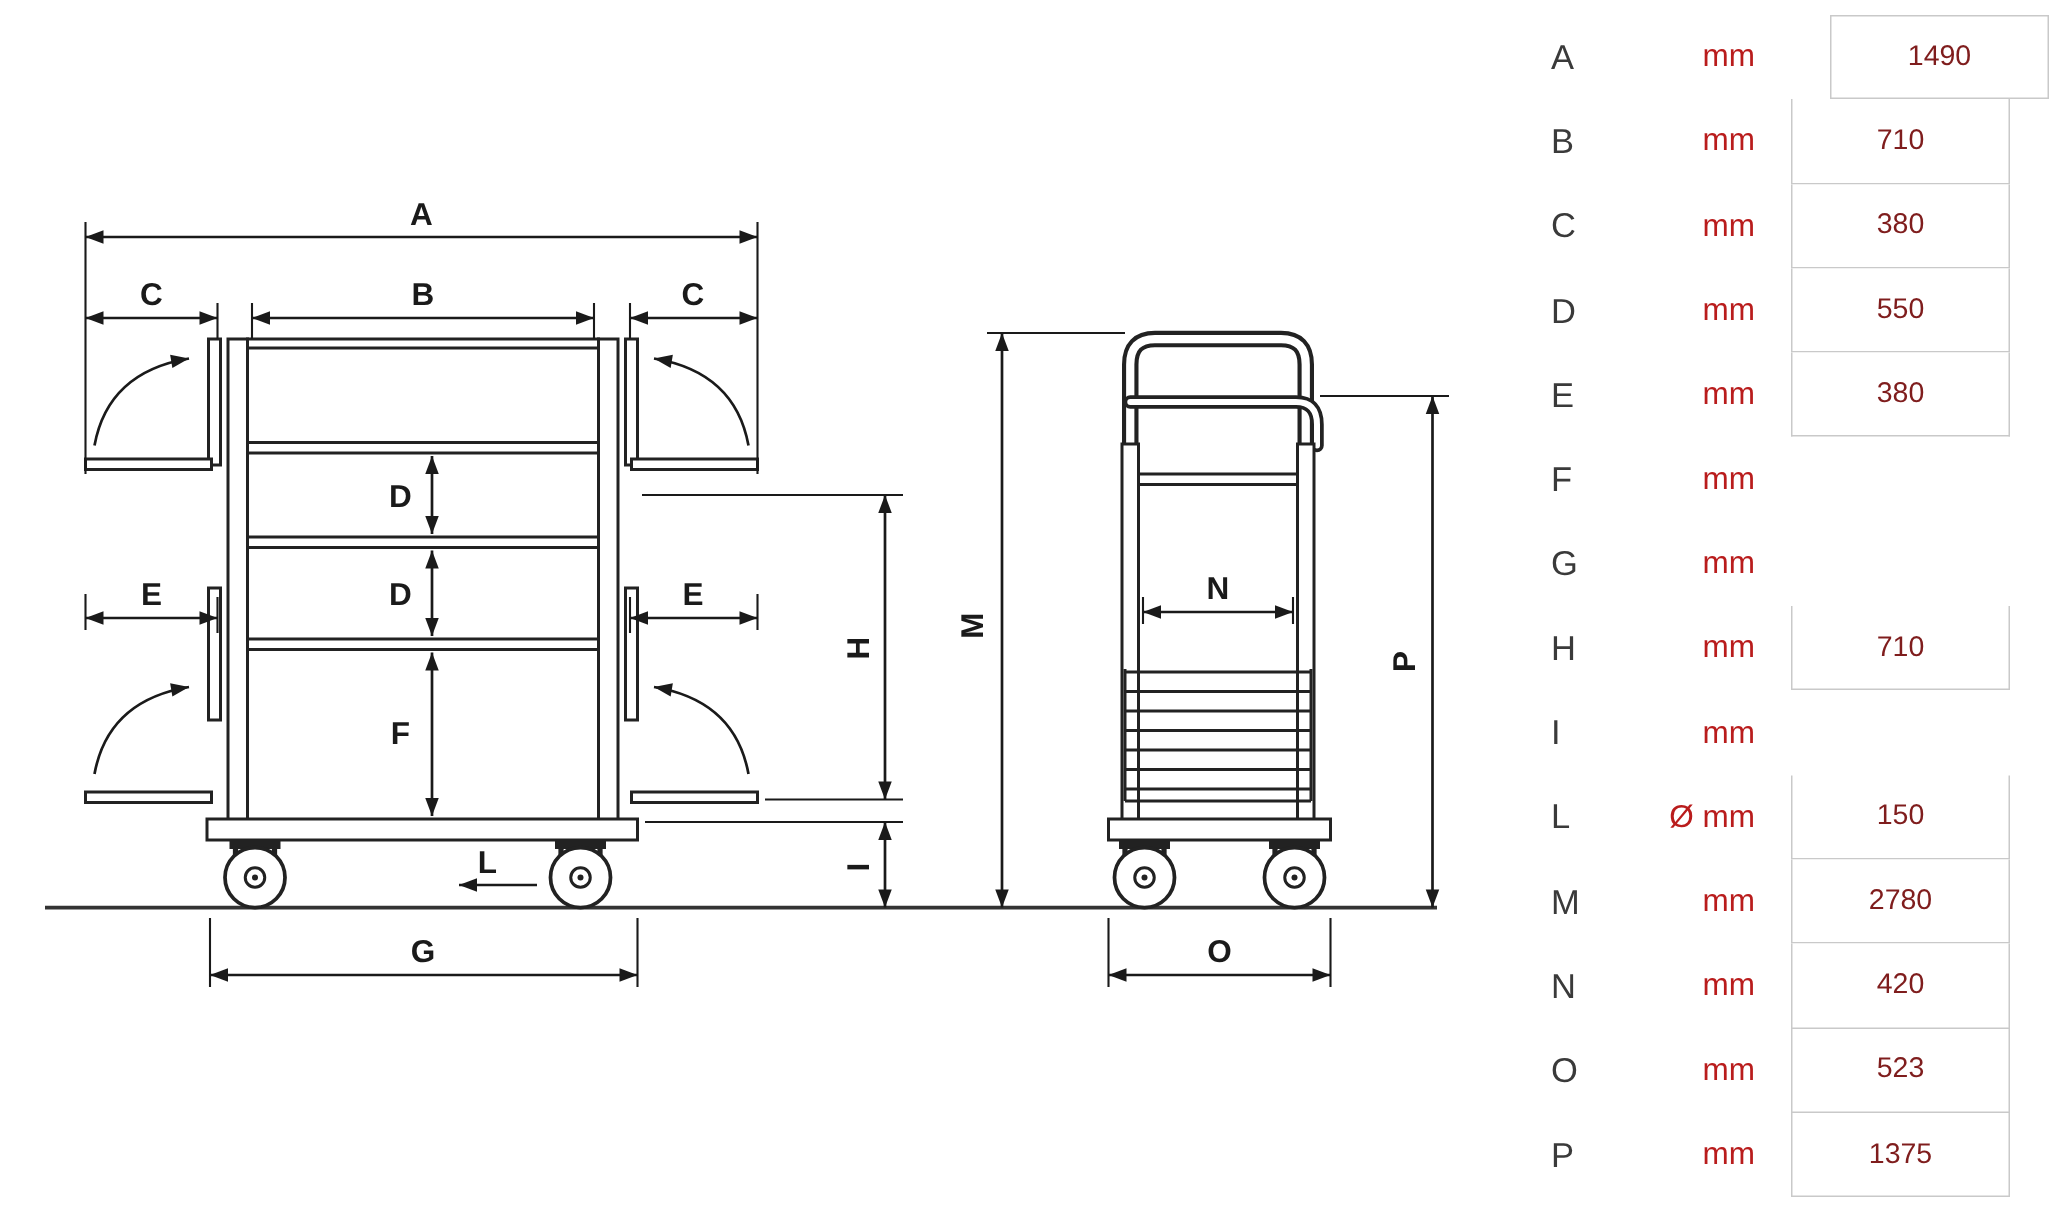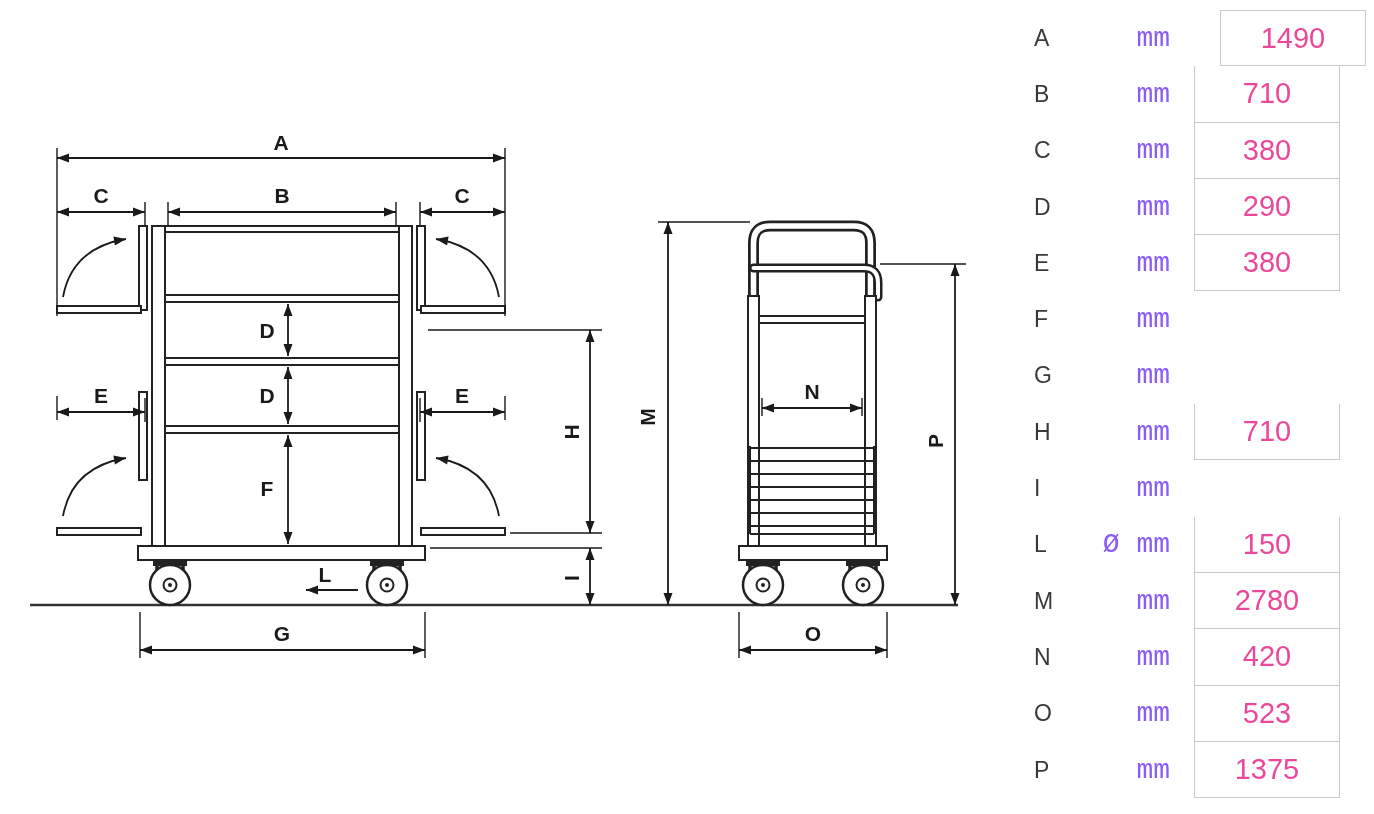--- a/index.html
+++ b/index.html
@@ -16,24 +16,24 @@
   .ground { stroke:#333; stroke-width:2.5; fill:none; }
   .tube    { stroke:#222; fill:none; stroke-width:11; }
   .tube2   { stroke:#222; fill:none; stroke-width:9;  stroke-linecap:round; }
   .tube-in { stroke:#fff; fill:none; stroke-width:5.5; }
   .tube2-in{ stroke:#fff; fill:none; stroke-width:4;  stroke-linecap:round; }
 
   
   .dim-table { position:absolute; left:1020px; top:10px; width:346px; }
   .dim-row   { display:flex; align-items:center; height:56.3px; }
   .dim-letter{ width:50px; padding-left:14px; font-size:23px; color:#3a3a3a; }
-  .dim-unit  { width:100px; text-align:right; font-size:28px; color:#8b5cf6;font-family:Liberation Mono, monospace; }
+  .dim-unit  { width:100px; text-align:right; font-size:21px; color:#b91c1c; }
   .dim-value { margin-left:auto; width:146px; height:100%; border:1px solid #c9c9c9;
                display:flex; align-items:center; justify-content:center;
-               font-size:29px; color:#ec4899; background:#fff; }
+               font-size:19px; color:#7f1d1d; background:#fff; }
   .dim-row:not(:first-child) .dim-value { border-top:none;margin-left:24px; }
 </style>
 </head>
 <body>
 
 <svg class="diagram-svg" width="1005" height="814" viewBox="0 0 1005 814">
   <defs>
     <marker id="aS" markerUnits="userSpaceOnUse" markerWidth="14" markerHeight="12" refX="1" refY="6" orient="auto">
       <path d="M13,1.5 L1,6 L13,10.5 Z" fill="#1a1a1a"></path>
     </marker>
@@ -160,21 +160,21 @@
       <span class="dim-value">710</span>
     </div>
     <div class="dim-row">
       <span class="dim-letter">C</span>
       <span class="dim-unit">mm</span>
       <span class="dim-value">380</span>
     </div>
     <div class="dim-row">
       <span class="dim-letter">D</span>
       <span class="dim-unit">mm</span>
-      <span class="dim-value">290</span>
+      <span class="dim-value">550</span>
     </div>
     <div class="dim-row">
       <span class="dim-letter">E</span>
       <span class="dim-unit">mm</span>
       <span class="dim-value">380</span>
     </div>
     <div class="dim-row">
       <span class="dim-letter">F</span>
       <span class="dim-unit">mm</span>
     </div>

